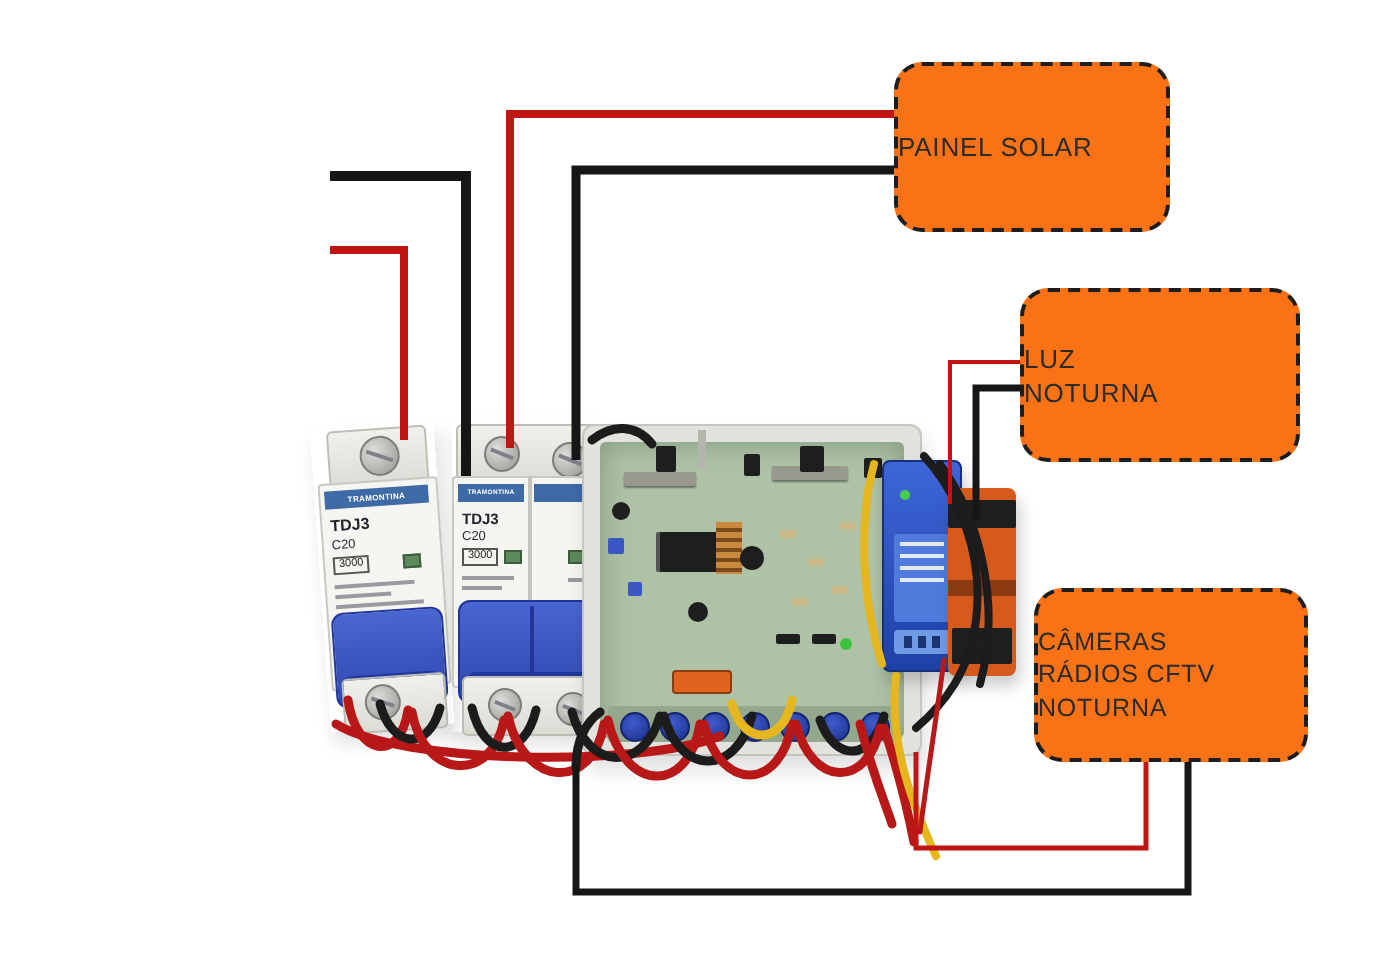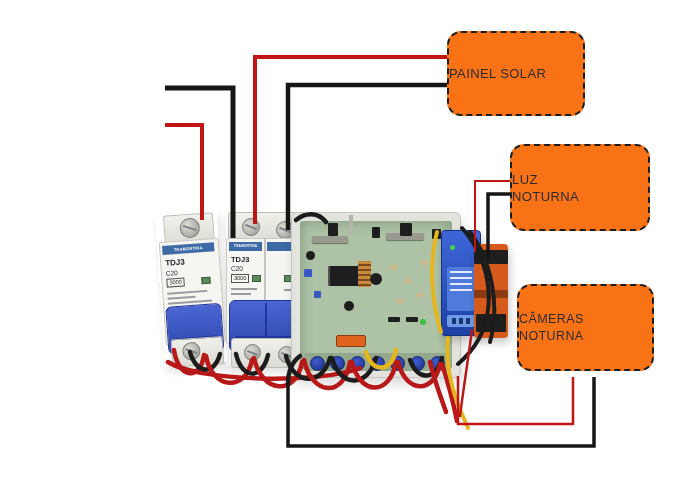--- a/index.html
+++ b/index.html
@@ -215,18 +215,19 @@
 
   <div class="labelbox" style="left:447px;top:31px;width:134px;height:81px;">
     <div class="ln">PAINEL SOLAR</div>
   </div>
 
   <div class="labelbox" style="left:510px;top:144px;width:136px;height:83px;">
     <div class="ln">LUZ</div>
     <div class="ln">NOTURNA</div>
   </div>
 
-  <div class="labelbox small" style="left:517px;top:284px;width:133px;height:83px;">
+  <div class="labelbox small" style="left:517px;top:294px;width:133px;height:83px;">
     <div class="ln">CÂMERAS</div>
+    <div class="ln">RÁDIOS CFTV</div>
     <div class="ln">NOTURNA</div>
   </div>
 
 </div>
 
 </body></html>

